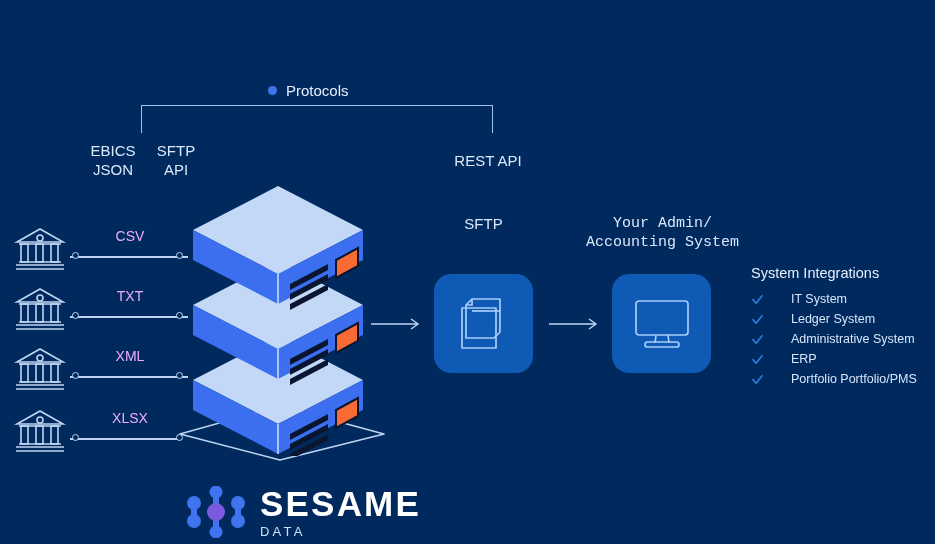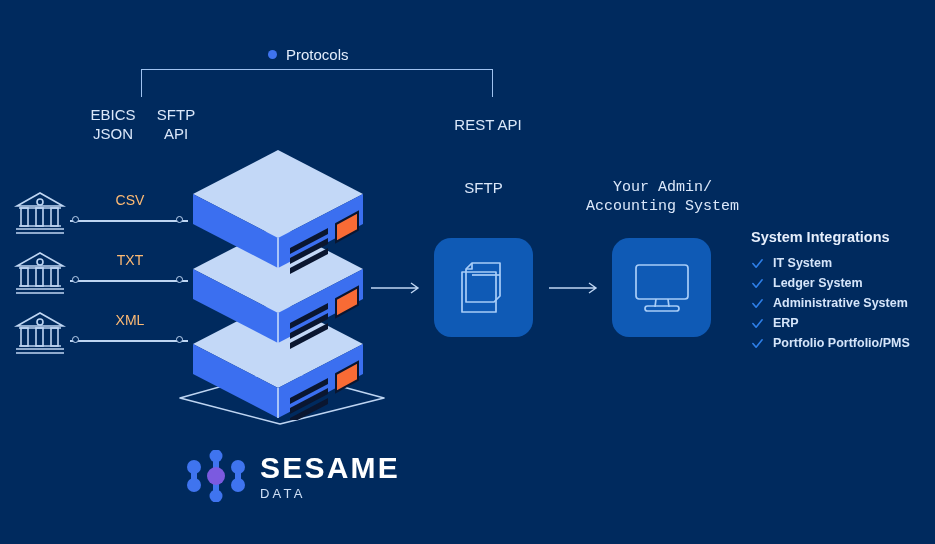--- a/index.html
+++ b/index.html
@@ -4,21 +4,21 @@
 <style>
   html,body{margin:0;padding:0;}
   body{
     width:935px;height:544px;
     background:#002a5e;
     font-family:"Liberation Sans", sans-serif;
     overflow:hidden;
     position:relative;
     color:#dce9fb;
   }
-  .stage{position:absolute;inset:0;}
+  .stage{position:absolute;inset:0;margin-top:36px;}
   .abs{position:absolute;}
 
   
   .lbl{color:#dbe8fa;font-size:15px;line-height:1.25;white-space:pre-line;}
   .center{text-align:center;}
 
   
   #protocols-row{left:268px;top:46px;display:flex;align-items:center;gap:9px;}
   #protocols-dot{width:9px;height:9px;border-radius:50%;background:#3f74ef;}
   #protocols-label{font-size:15px;color:#e4eefc;}
@@ -32,51 +32,51 @@
   #label-rest{left:440px;top:116px;width:96px;}
 
   
   .bank-row{position:absolute;left:0;width:200px;height:60px;}
   .bank-icon{position:absolute;left:12px;top:0;width:56px;height:52px;}
   .conn-line{position:absolute;left:70px;top:32px;width:118px;height:1.5px;background:#bed5f2;}
   .node{position:absolute;width:7px;height:7px;border-radius:50%;border:1.5px solid #bed5f2;
         background:#002a5e;box-sizing:border-box;top:28px;}
   .node-a{left:72px;}
   .node-b{left:176px;}
-  .fmt{position:absolute;top:4px;left:70px;width:120px;text-align:center;font-size:14px;color:#fdba74;}
+  .fmt{position:absolute;top:4px;left:70px;width:120px;text-align:center;font-size:14px;color:#f0abfc;}
 
   
   #server-stack{left:178px;top:150px;width:200px;height:270px;}
 
   
   #stack-bracket{left:176px;top:366px;width:212px;height:62px;}
 
   
   .flow-arrow{position:absolute;height:14px;}
 
   
   .card{position:absolute;width:99px;height:99px;border-radius:17px;background:#0f5ab5;
         display:flex;align-items:center;justify-content:center;}
   #card-json{left:434px;top:238px;}
   #card-monitor{left:612px;top:238px;}
   #label-json{left:434px;top:179px;width:99px;}
   #label-admin{left:580px;top:179px;width:165px;font-family:Liberation Mono, monospace;}
 
   
-  #integrations{left:751px;top:229px;width:180px;font-weight:bold;}
+  #integrations{left:751px;top:229px;width:180px;}
   #integrations-title{font-size:14.5px;color:#e6effc;margin-bottom:11px;}
-  .int-item{display:flex;align-items:center;gap:9px;margin-bottom:6px;}
+  .int-item{display:flex;align-items:center;gap:27px;margin-bottom:6px;}
   .int-check{width:13px;height:13px;flex:0 0 13px;}
   .int-label{font-size:12.5px;color:#d5e5fa;white-space:nowrap;}
 
   
   #logo{left:185px;top:450px;display:flex;align-items:center;gap:13px;}
   #logo-mark{width:62px;height:52px;flex:0 0 62px;}
   #logo-text-wrap{display:flex;flex-direction:column;line-height:1;}
-  #logo-name{font-size:30px;letter-spacing:2.2px;color:#ffffff;font-weight:bold;}
+  #logo-name{font-size:35px;letter-spacing:2.2px;color:#ffffff;font-weight:bold;}
   #logo-sub{font-size:13px;letter-spacing:3.2px;color:#cfe0f6;margin-top:4px;}
 </style>
 </head>
 <body>
 
 <div class="stage">
 
   <div class="abs" id="protocols-row">
     <span id="protocols-dot"></span>
     <span id="protocols-label">Protocols</span>
@@ -134,20 +134,36 @@
         <rect x="39" y="20" width="7" height="18"></rect>
         <path d="M7 20 H49 M7 38 H49 M4 41 H52 M4 45 H52"></path>
       </g>
     </svg>
     <div class="conn-line"></div>
     <div class="node node-a"></div>
     <div class="node node-b"></div>
     <div class="fmt">XML</div>
   </div>
 
+  <div class="bank-row" style="top:370px">
+    <svg class="bank-icon" viewBox="0 0 56 52">
+      <g fill="none" stroke="#bed5f2" stroke-width="1.6">
+        <path d="M5 18 L28 5 L51 18 Z"></path>
+        <circle cx="28" cy="14" r="3"></circle>
+        <rect x="9" y="20" width="7" height="18"></rect>
+          <rect x="24" y="20" width="7" height="18"></rect>
+        <rect x="39" y="20" width="7" height="18"></rect>
+        <path d="M7 20 H49 M7 38 H49 M4 41 H52 M4 45 H52"></path>
+      </g>
+    </svg>
+    <div class="conn-line" style="width:112px"></div>
+    <div class="node node-a"></div>
+    <div class="node node-b"></div>
+    <div class="fmt">XLSX</div>
+  </div>
 
   <svg class="abs" id="stack-bracket" viewBox="0 0 212 62">
     <path d="M4 32 L104 4 L208 32 L104 58 Z" fill="none" stroke="#bed5f2" stroke-width="1.6" stroke-linejoin="round"></path>
   </svg>
 
   <svg class="abs" id="server-stack" viewBox="0 0 200 270">
     <defs>
       <g id="srv">
 
         <path d="M100 0 L185 44 L100 88 L15 44 Z" fill="#c3d8f7"></path>

